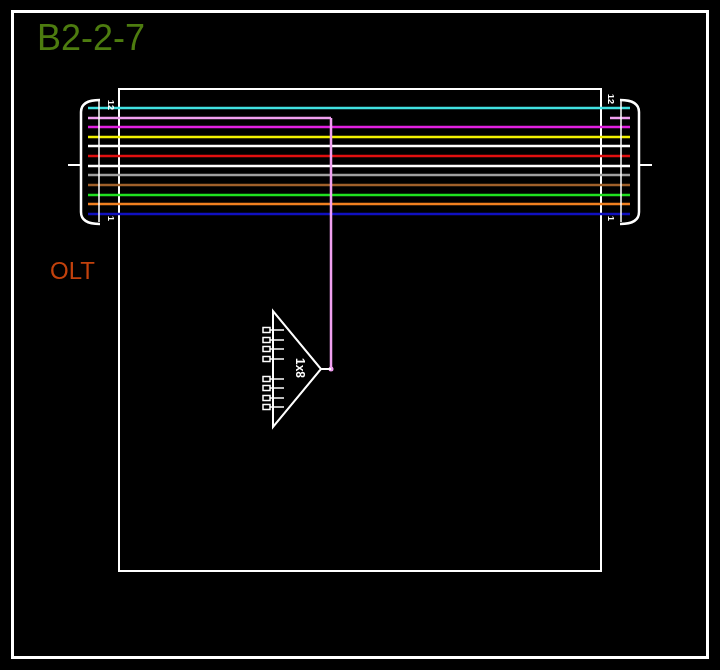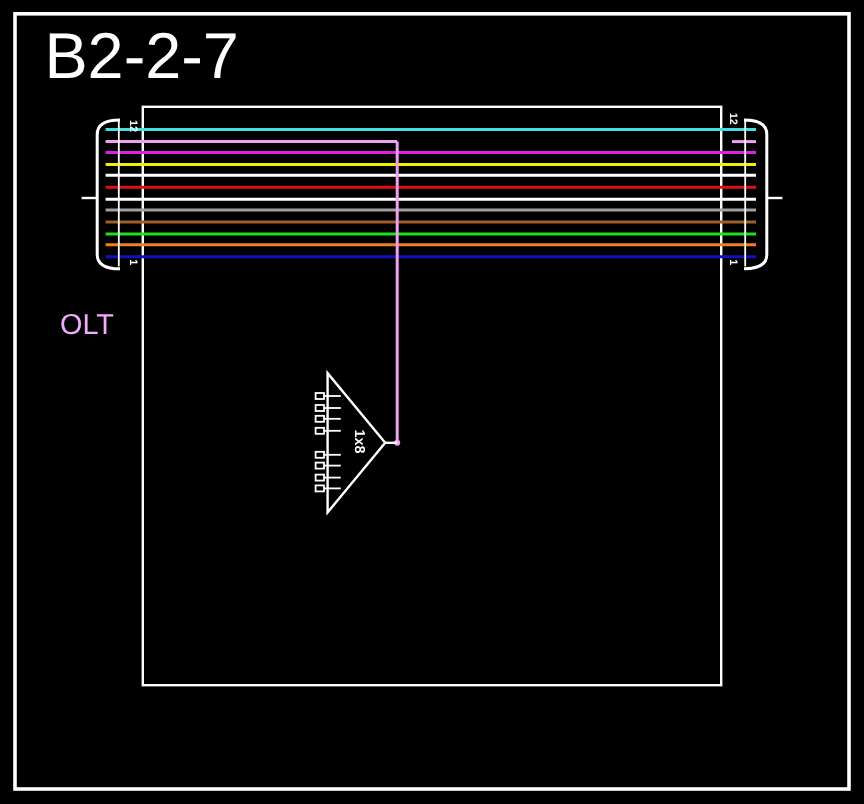--- a/index.html
+++ b/index.html
@@ -1,18 +1,18 @@
 <!DOCTYPE html>
 <html><head>
 <meta charset="utf-8">
 <style>
   html, body { margin:0; padding:0; background:#000; }
   body { width:720px; height:670px; position:relative; overflow:hidden; font-family:"Liberation Sans", sans-serif; }
-  .title { position:absolute; left:37px; top:20px; font-size:54px; color:#ffffff; line-height:1; }
-  .olt { position:absolute; left:50px; top:259px; font-size:24px; color:#f0abfc; line-height:1; }
+  .title { position:absolute; left:37px; top:20px; font-size:36px; color:#4d7c0f; line-height:1; }
+  .olt { position:absolute; left:50px; top:259px; font-size:24px; color:#c2410c; line-height:1; }
   svg { position:absolute; left:0; top:0; }
 </style>
 </head>
 <body>
 
 <svg width="720" height="670">
 
   <rect x="12.5" y="11.5" width="695" height="646" fill="none" stroke="#fff" stroke-width="3"></rect>
 
   <rect x="119" y="89" width="482" height="482" fill="none" stroke="#fff" stroke-width="2"></rect>

